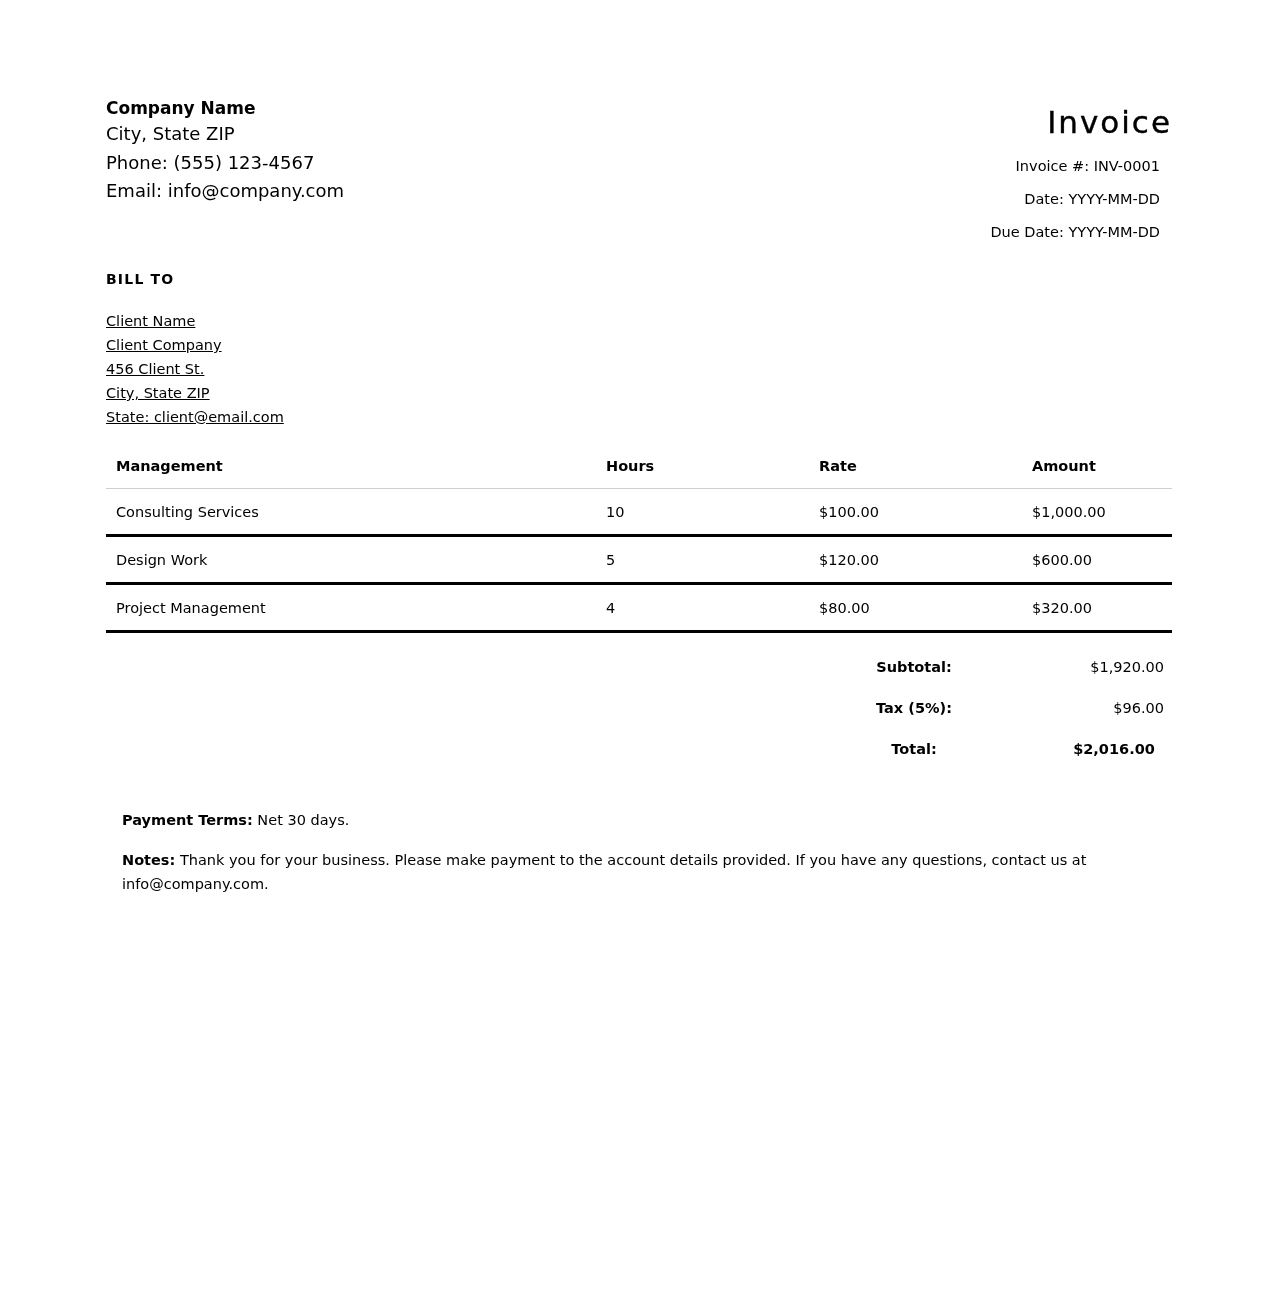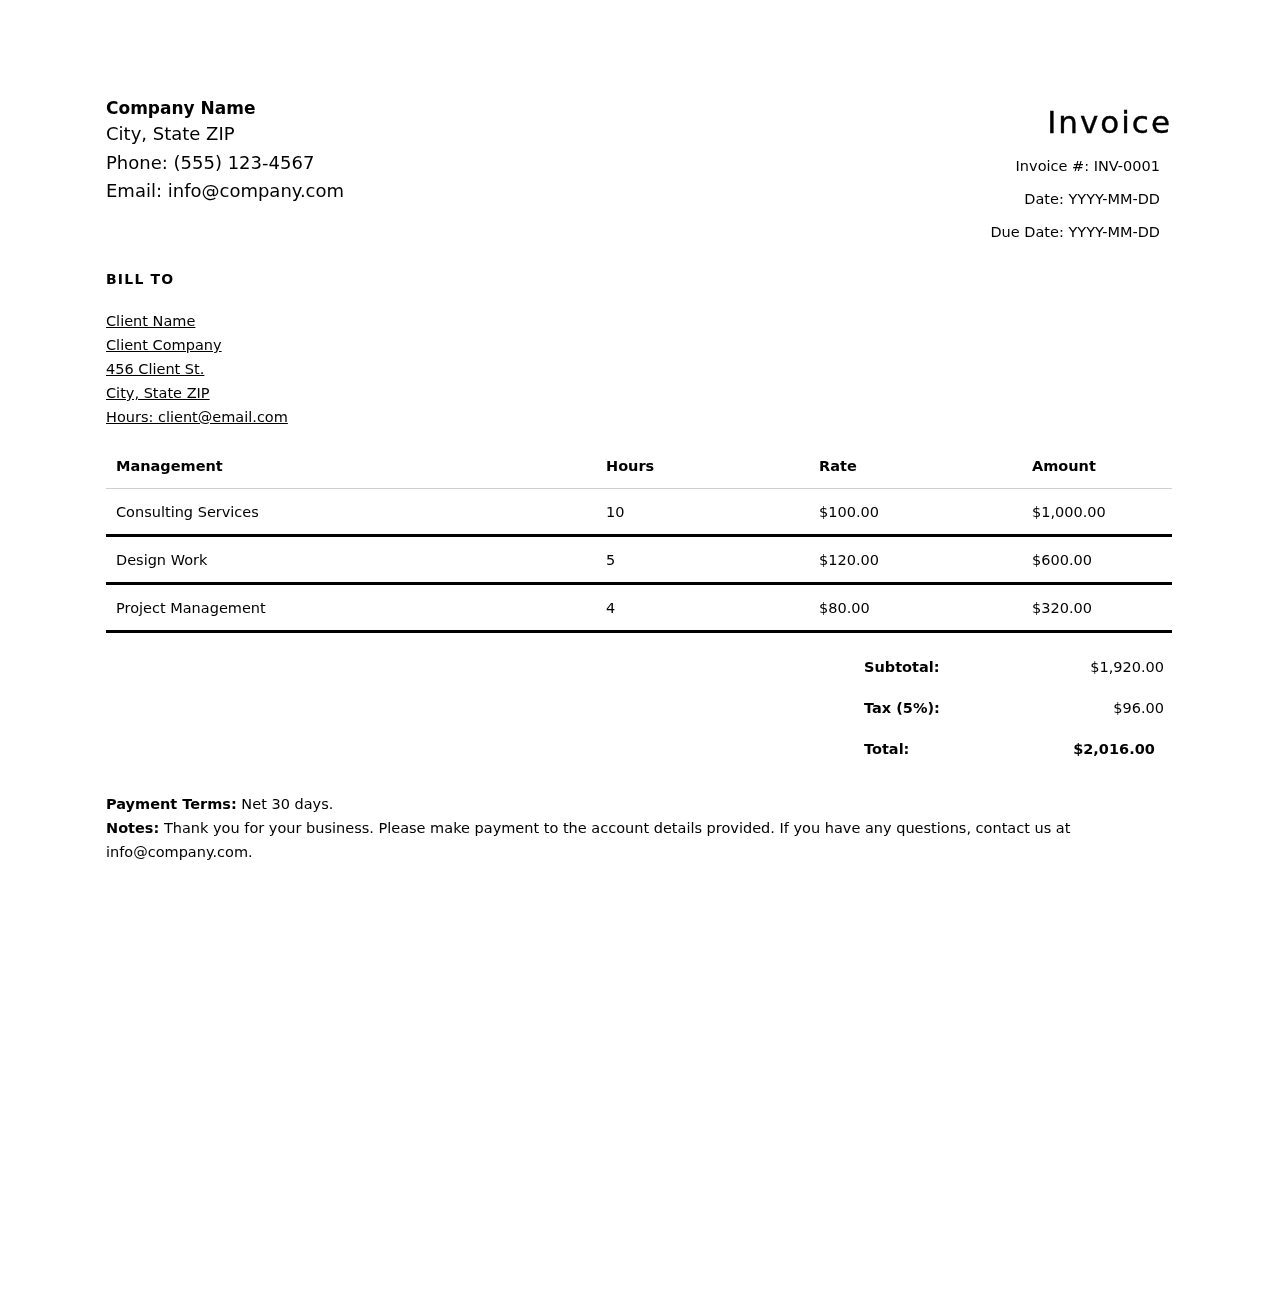--- a/index.html
+++ b/index.html
@@ -21,26 +21,26 @@
     .bill-title { font-size: 14px; font-weight: bold; letter-spacing: 1.2px; line-height: 22px; margin: 0 0 19px 0; }
     .bill-line { font-size: 14.5px; line-height: 24px; margin: 0; text-decoration: underline; }
 
     table.items { position: absolute; left: 0; top: 443px; width: 1066px; border-collapse: collapse; font-size: 14.5px; }
     table.items th { text-align: left; font-weight: bold; height: 45px; padding: 0 0 0 10px; border-bottom: 1px solid #cfcfcf; }
     table.items td { height: 45px; padding: 0 0 0 10px; border-bottom: 3px solid #000000; }
     .c1 { width: 480px; } .c2 { width: 203px; } .c3 { width: 203px; }
 
     .totals { position: absolute; right: 8px; top: 646px; width: 300px; }
     .trow { display: flex; justify-content: flex-end; height: 41px; align-items: center; font-size: 14.5px; }
-    .tlabel { font-weight: bold; width: 200px; text-align: left; padding-right: 100px; box-sizing: border-box; }
+    .tlabel { font-weight: bold; width: 200px; text-align: center; padding-right: 100px; box-sizing: border-box; }
     .tval { width: 100px; text-align: right; }
     .trow.total .tval { font-weight: bold; text-align: center; }
 
     .footer { position: absolute; left: 0; top: 792px; font-size: 14.5px; line-height: 24px; }
-    .footer p { margin: 0; }
+    .footer p { margin: 16px; }
     .footer b { font-weight: bold; }
   </style>
 </head>
 <body>
 
 <div class="page">
   <div class="header">
     <div class="company">
       <p class="company-name">Company Name</p>
       <p class="company-line">City, State ZIP</p>
@@ -54,21 +54,21 @@
       <p class="inv-line">Due Date: YYYY-MM-DD</p>
     </div>
   </div>
 
   <div class="bill">
     <p class="bill-title">BILL TO</p>
     <p class="bill-line">Client Name</p>
     <p class="bill-line">Client Company</p>
     <p class="bill-line">456 Client St.</p>
     <p class="bill-line">City, State ZIP</p>
-    <p class="bill-line">Hours: client@email.com</p>
+    <p class="bill-line">State: client@email.com</p>
   </div>
 
   <table class="items">
     <thead>
       <tr>
         <th class="c1">Management</th>
         <th class="c2">Hours</th>
         <th class="c3">Rate</th>
         <th>Amount</th>
       </tr>

